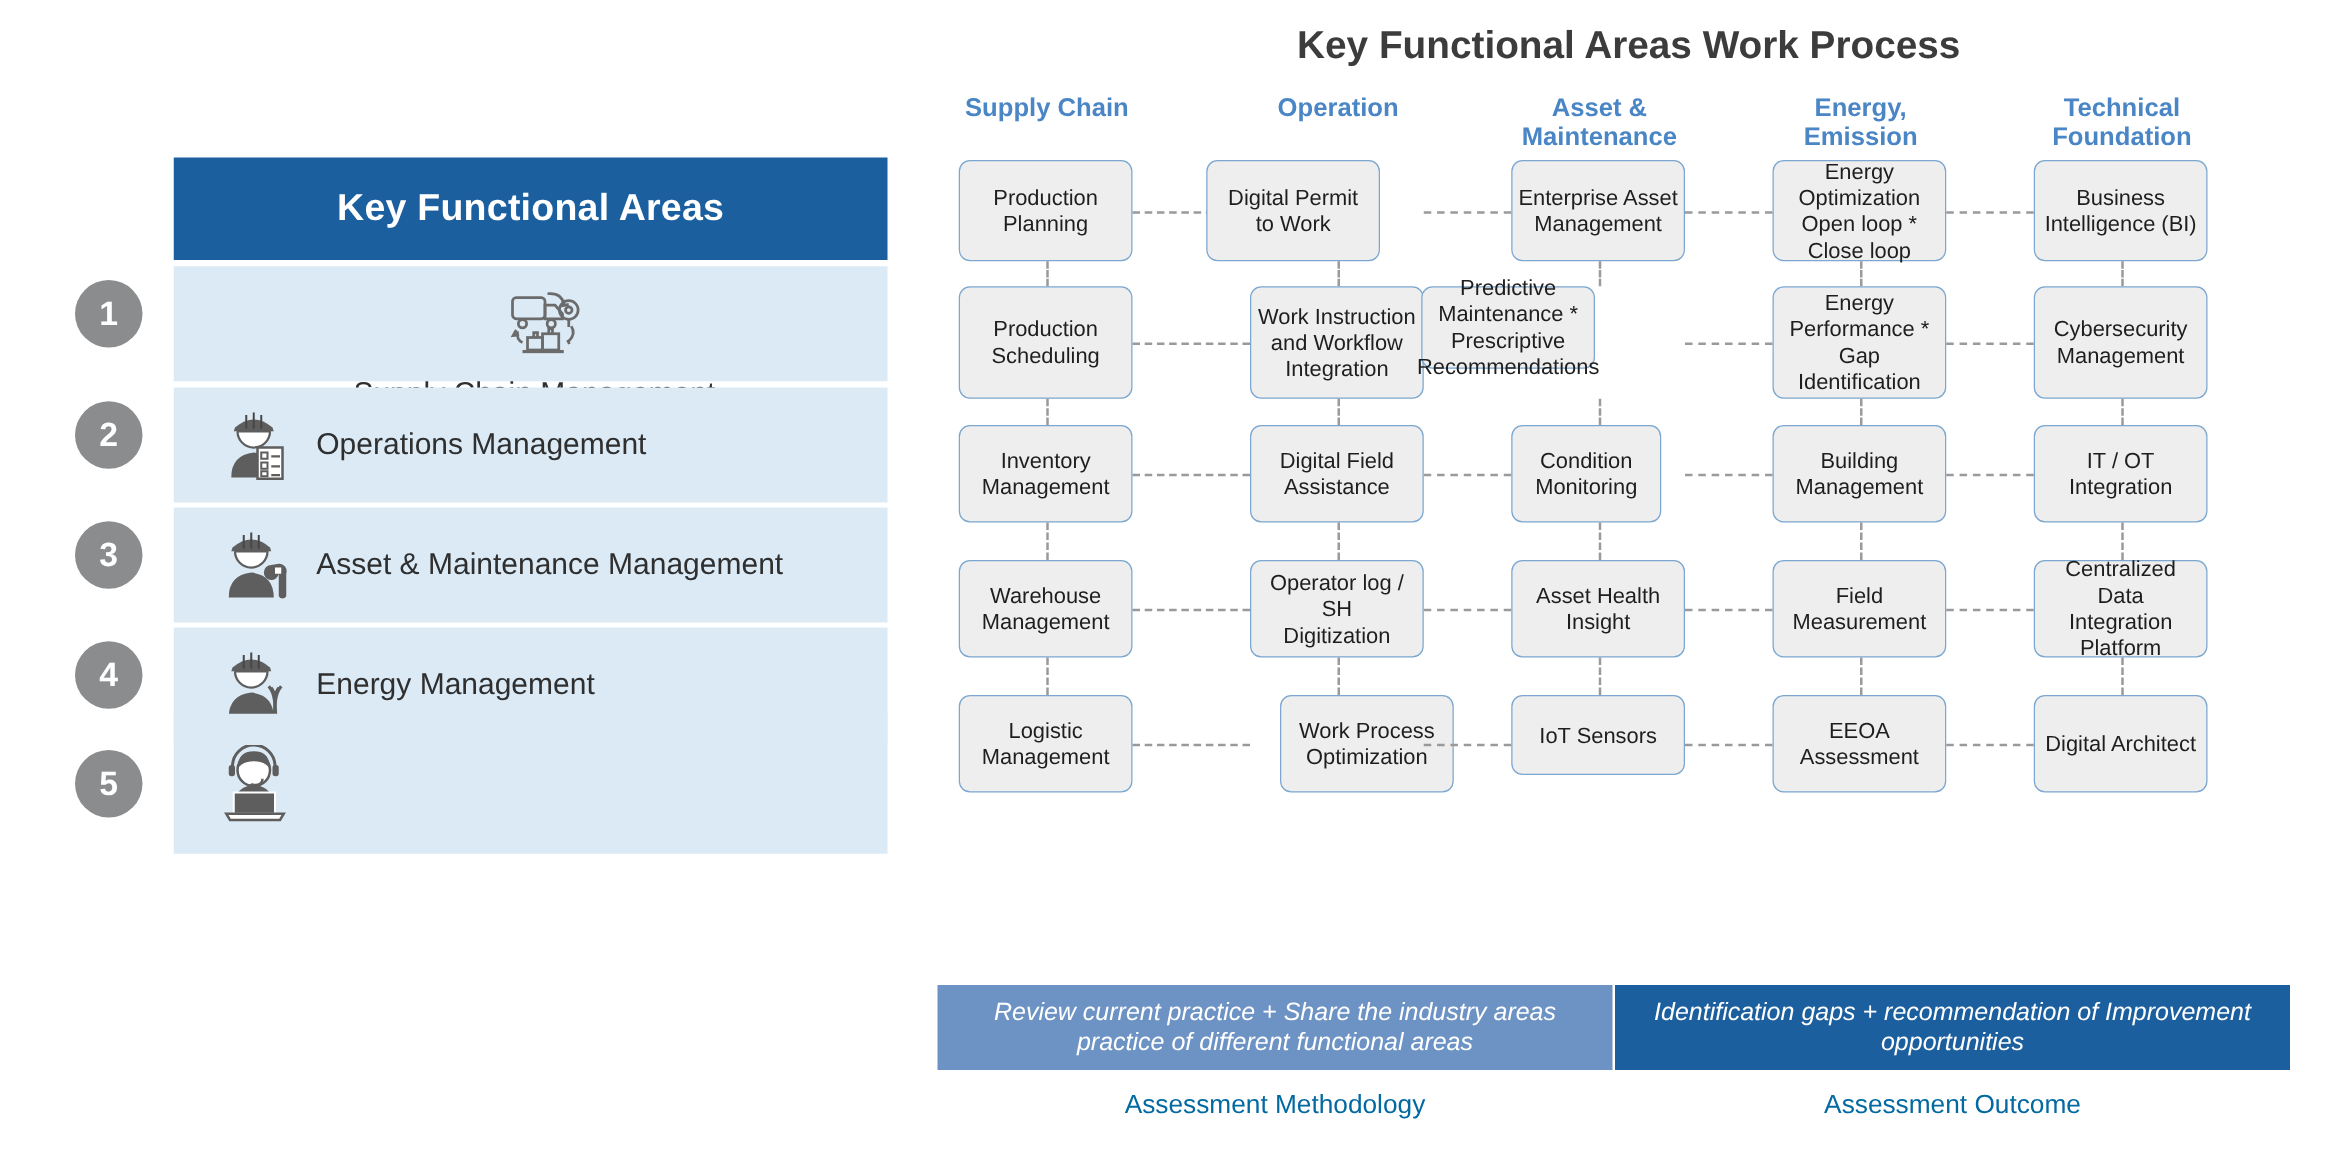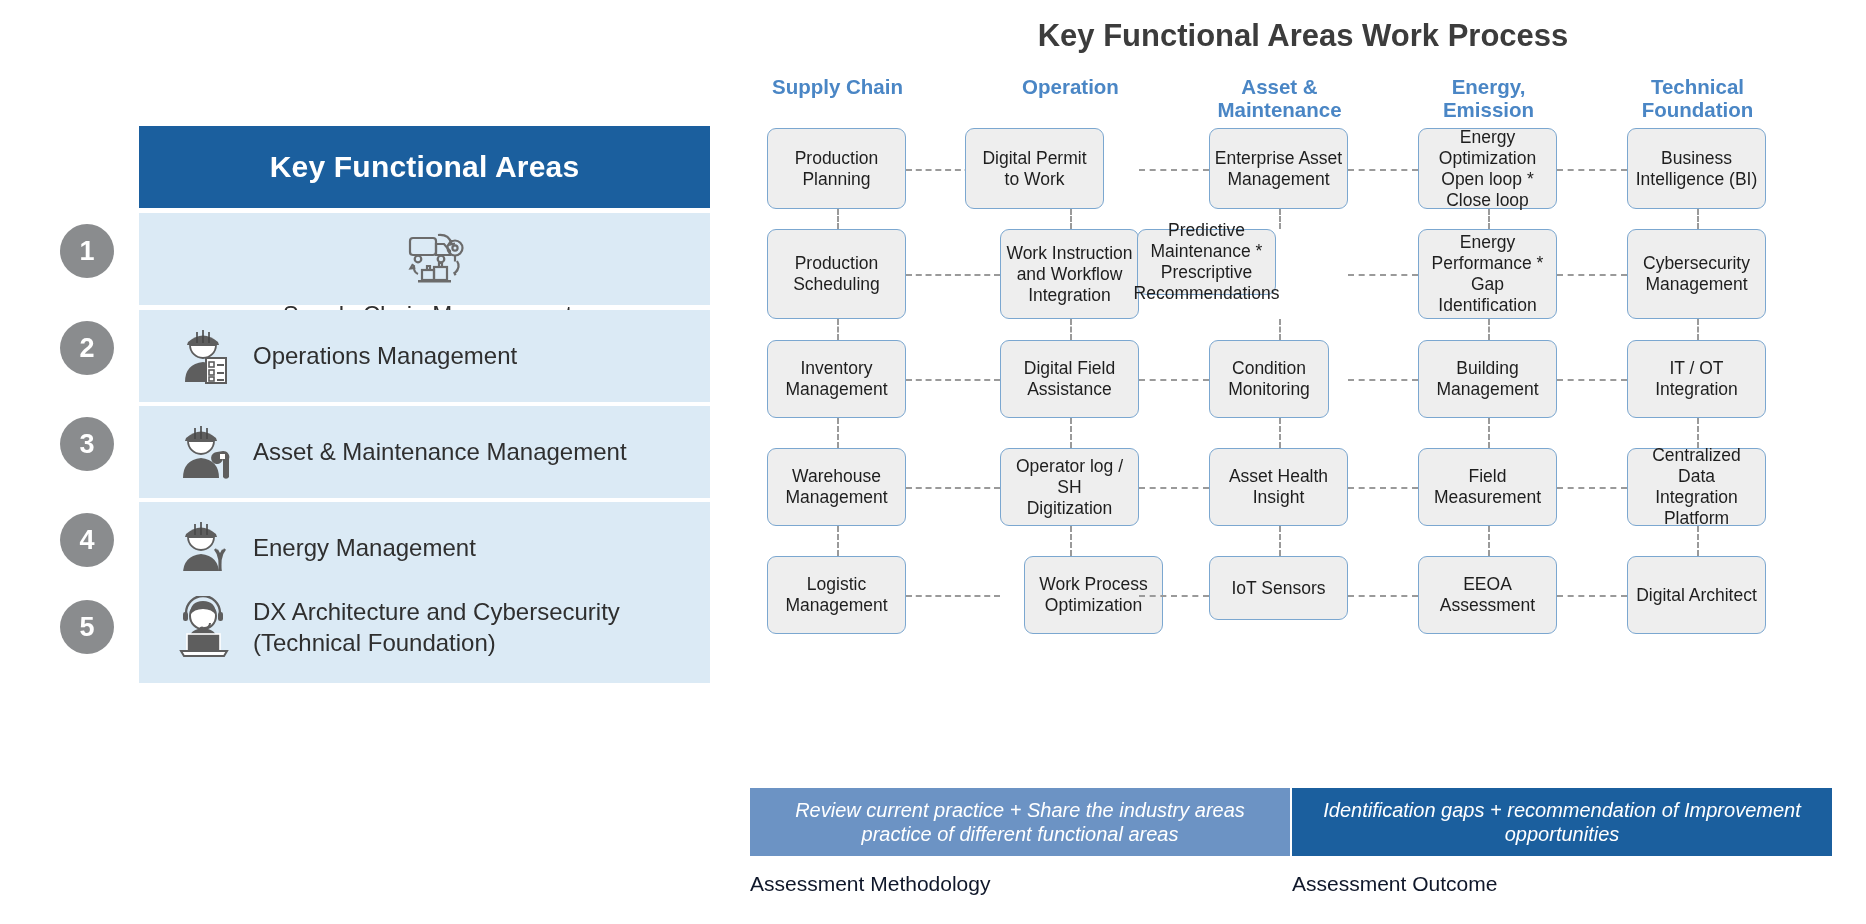--- a/index.html
+++ b/index.html
@@ -71,22 +71,22 @@
   
   .banner{
     position:absolute; height:68px; color:#ffffff;
     display:flex; align-items:center; justify-content:center; text-align:center;
     font-style:italic; font-size:20px; line-height:1.2; box-sizing:border-box;
     padding:0 16px;
   }
   #banner-method{ left:750px; top:788px; width:540px; background:#6c93c4; }
   #banner-outcome{ left:1292px; top:788px; width:540px; background:#1b5f9e; }
   .banner-caption{
-    position:absolute; top:872px; width:540px; 
-    font-size:21px; color:#0f172a;
+    position:absolute; top:872px; width:540px; text-align:center;
+    font-size:21px; color:#0369a1;
   }
   #caption-method{ left:750px; }
   #caption-outcome{ left:1292px; }
 </style>
 </head>
 <body>
 
 <div id="left-panel">
 
   <div id="kfa-header">Key Functional Areas</div>
@@ -176,24 +176,20 @@
         <path d="M14 17 a17 17 0 0 1 34 0" fill="none" stroke="#5e5e5e" stroke-width="2.4"></path>
         <rect x="11" y="16" width="5" height="9" rx="2.2" fill="#5e5e5e"></rect>
         <rect x="46" y="16" width="5" height="9" rx="2.2" fill="#5e5e5e"></rect>
         <path d="M38 27 q0 5 -6 5" fill="none" stroke="#5e5e5e" stroke-width="2"></path>
         <circle cx="30" cy="33" r="2.4" fill="#5e5e5e"></circle>
         <path d="M16 44 q2 -11 15 -12 q13 1 15 12 z" fill="#5e5e5e"></path>
         <rect x="15" y="38" width="33" height="17" fill="#5e5e5e" stroke="#ffffff" stroke-width="1.6"></rect>
         <path d="M9 55 h46 l-3 5 h-40 z" fill="#ffffff" stroke="#5e5e5e" stroke-width="2"></path>
       </svg>
     </span>
-    <span class="kfa-label">
-      <span>DX Architecture and Cybersecurity</span><br>
-      <span>(Technical Foundation)</span>
-    </span>
   </div>
 </div>
 
 <div id="flow-title">Key Functional Areas Work Process</div>
 
 <div id="flow-area">
     <div class="col-head" style="left: 760px;">Supply Chain</div>
     <div class="node" style="left: 767px; top: 128px; height: 81px; width: 139px;">
       <span>Production<br>Planning</span>
     </div>

